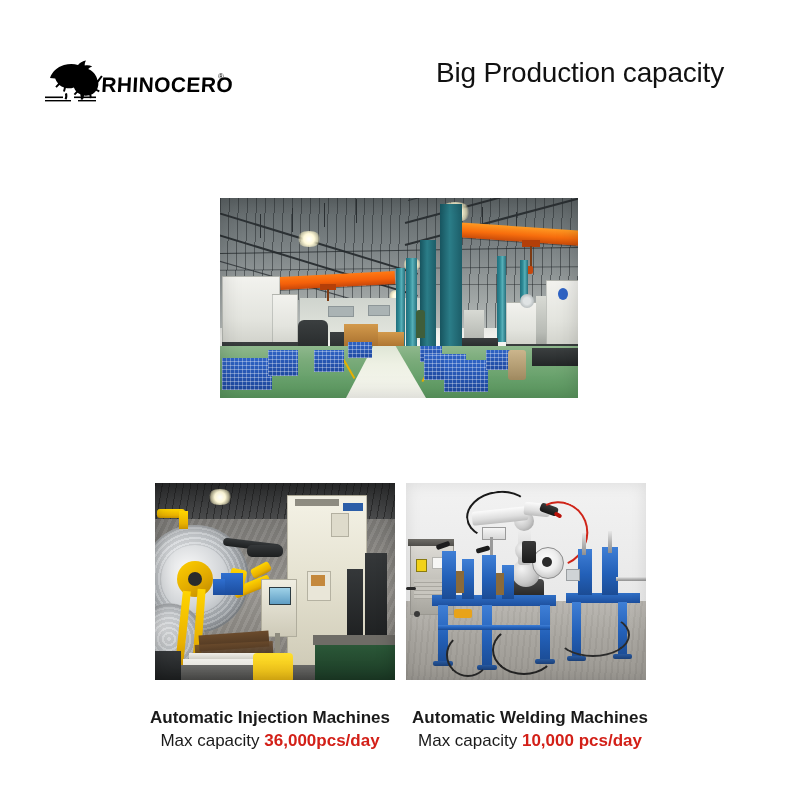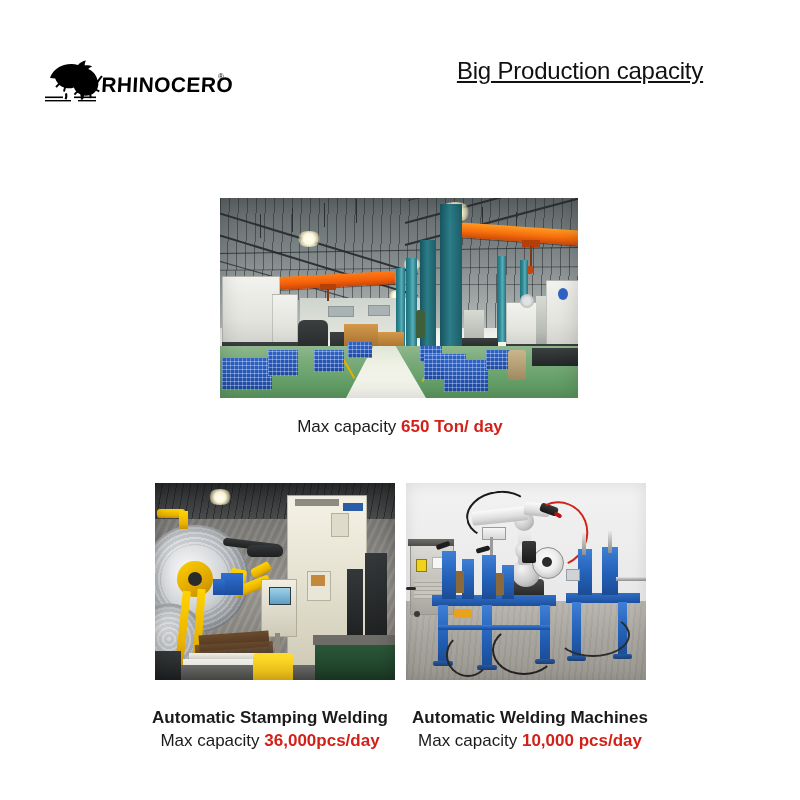--- a/index.html
+++ b/index.html
@@ -29,26 +29,25 @@
     height: 50px;
   }
   .brand-logo svg { display: block; width: 100%; height: 100%; }
 
   .headline {
     position: absolute;
     left: 390px;
     top: 57px;
     width: 380px;
     text-align: center;
-    font-size: 24px;
+    font-size: 28px;
     font-weight: 400;
     color: #111111;
     letter-spacing: -0.2px;
     white-space: nowrap;
-    text-decoration: underline;
   }
 
   .subheadline {
     position: absolute;
     left: 60px;
     top: 124px;
     width: 680px;
     text-align: center;
     font-size: 50px;
     font-weight: 400;
@@ -464,28 +463,25 @@
 
       <div class="el" style="left:86px; top:142px; width:60px; height:46px; border-radius:50%; border:2px solid #232323; border-top-color:transparent; border-right-color:transparent;"></div>
       <div class="el" style="left:150px; top:130px; width:70px; height:40px; border-radius:50%; border:2px solid #2b2b2b; border-top-color:transparent; border-left-color:transparent;"></div>
       <div class="el" style="left:40px; top:150px; width:40px; height:40px; border-radius:50%; border:2px solid #262626; border-top-color:transparent; border-right-color:transparent;"></div>
 
       <div class="el" style="inset:0; box-shadow: inset 0 0 16px rgba(0,0,0,.10);"></div>
     </div>
   </div>
 
   <div class="caption" id="caption-injection">
-    <div class="line2">
-      <span>Max capacity </span><span class="accent">650 Ton/ day</span>
-    </div>
   </div>
 
   <div class="caption" id="caption-stamping">
     <div class="line1">
-      <span class="accent"></span><span>Automatic Stamping Welding</span>
+      <span class="accent"></span><span>Automatic Injection Machines</span>
     </div>
     <div class="line2">
       <span>Max capacity </span><span class="accent">36,000pcs/day</span>
     </div>
   </div>
 
   <div class="caption" id="caption-welding">
     <div class="line1">
       <span class="accent"></span><span>Automatic Welding Machines</span>
     </div>

